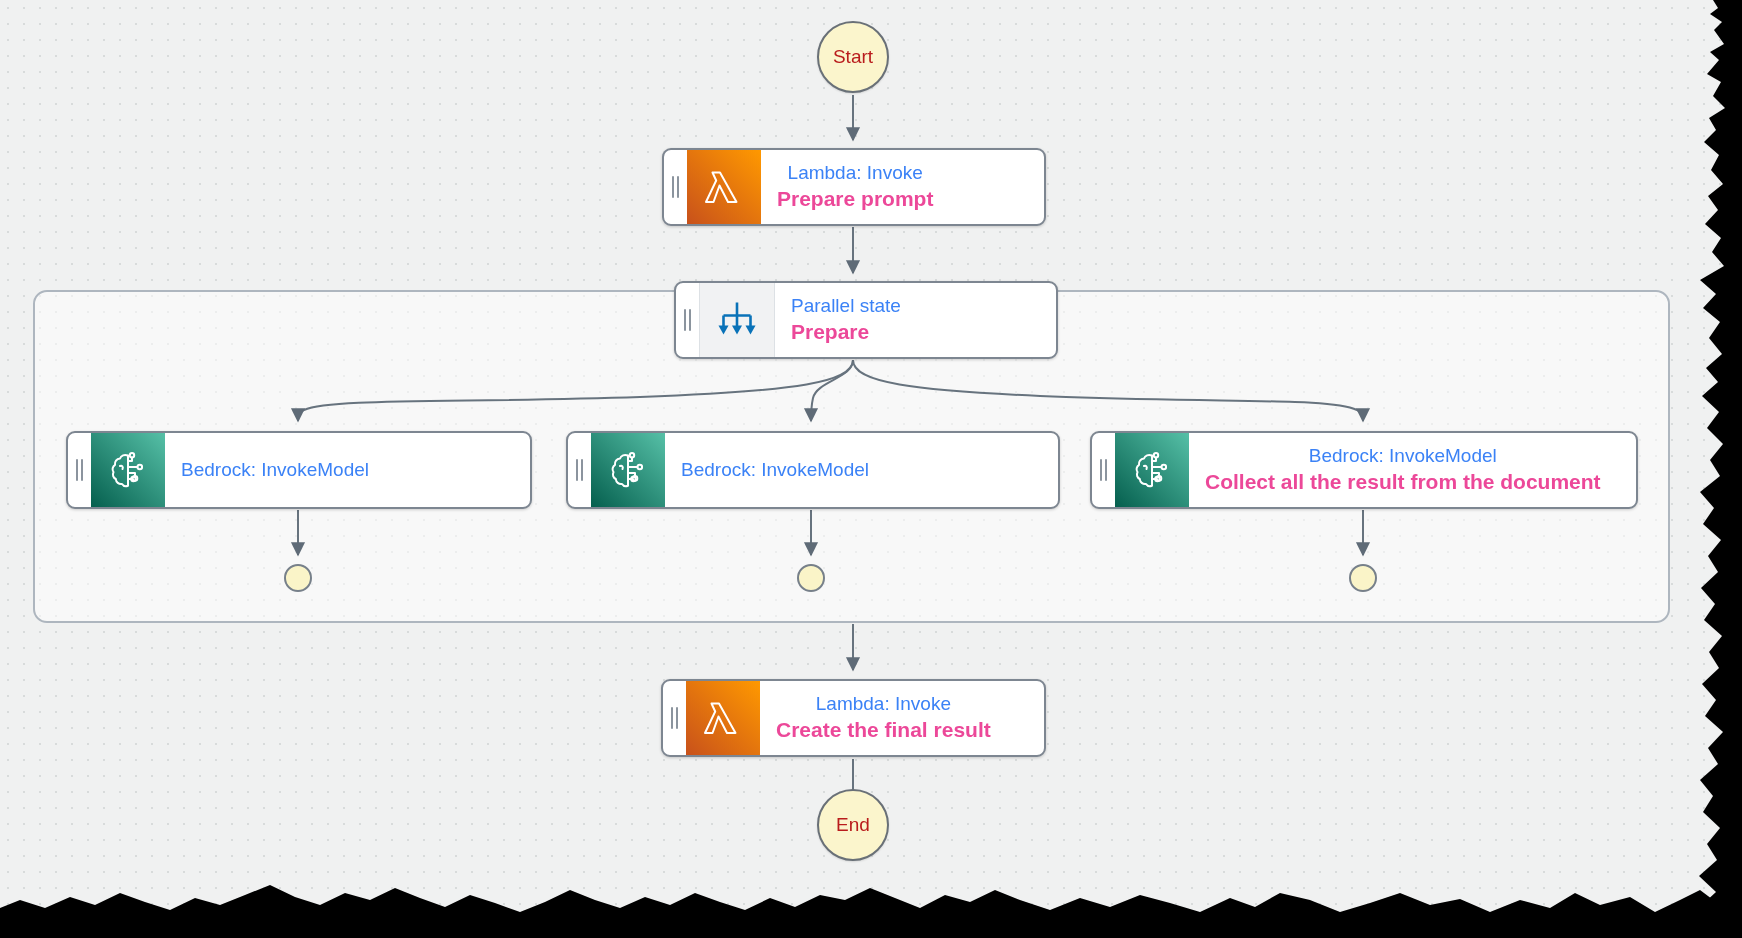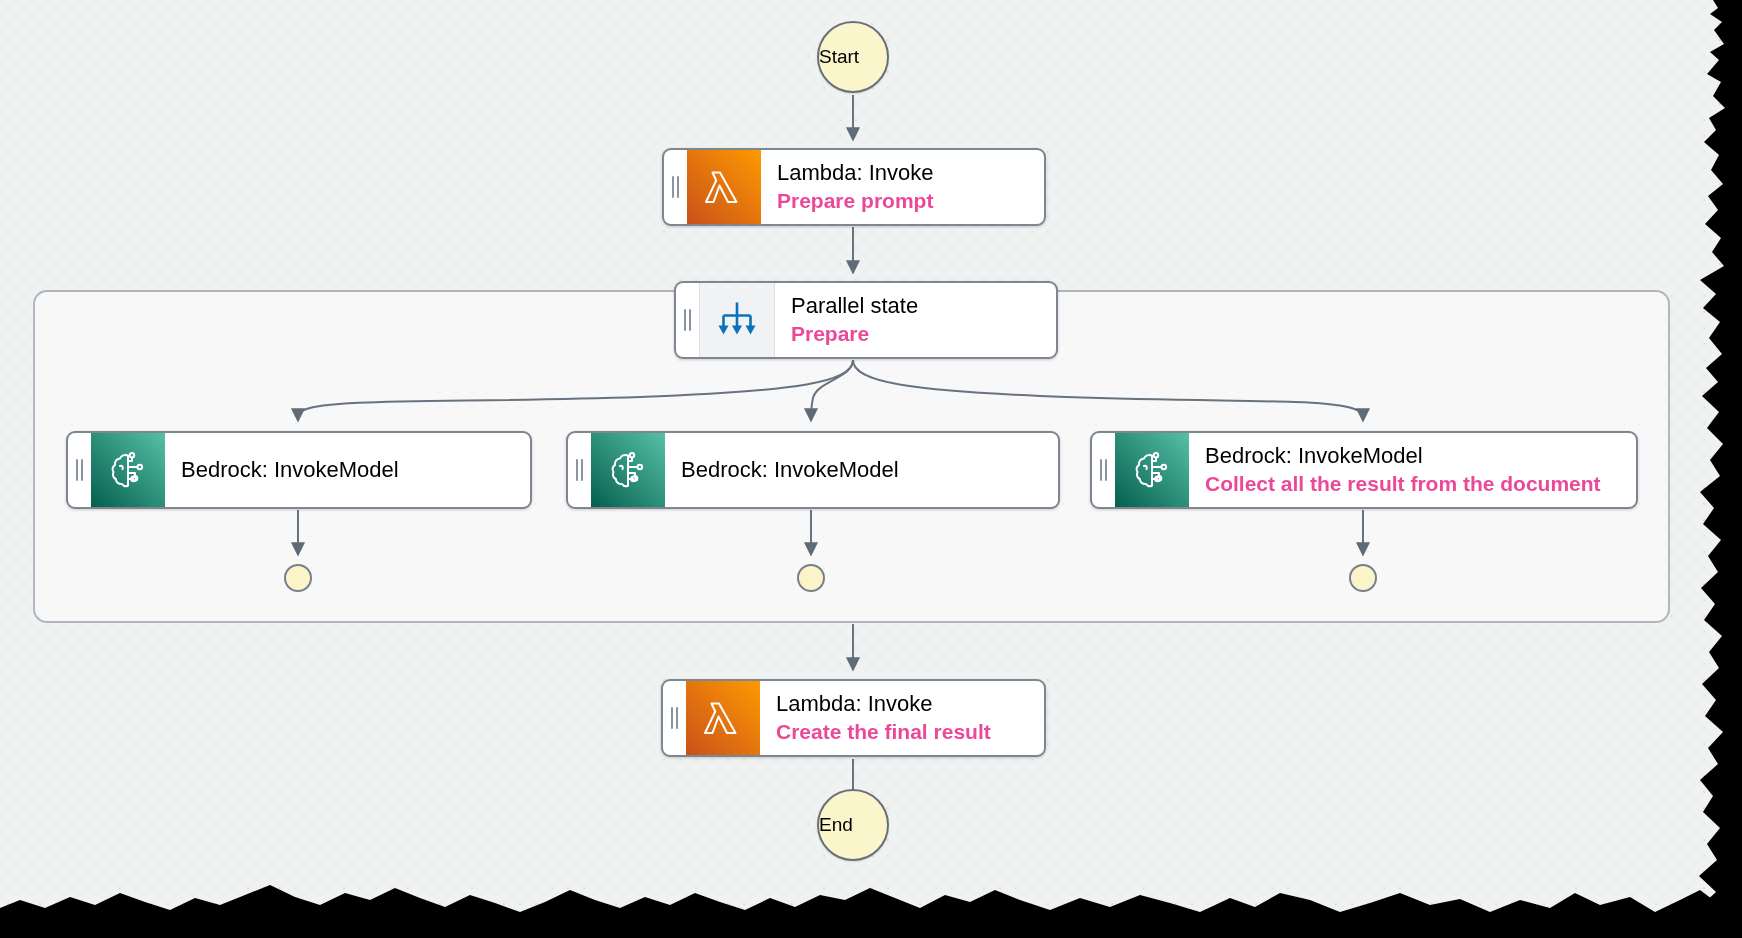--- a/index.html
+++ b/index.html
@@ -26,28 +26,28 @@
     display:flex;align-items:stretch;overflow:hidden;
     box-shadow:0 1px 3px rgba(0,0,0,0.18);
   }
   .handle{flex:0 0 23px;display:flex;align-items:center;justify-content:center;gap:3px;cursor:grab;}
   .handle i{display:block;width:2px;height:22px;background:#8B949E;border-radius:1px;}
   .nicon{flex:0 0 74px;display:flex;align-items:center;justify-content:center;}
   .nicon.lambda{background:linear-gradient(45deg,#C8511B,#FF9900);}
   .nicon.bedrock{background:linear-gradient(45deg,#055F4E,#56C0A7);}
   .nicon.parallel{background:#F1F2F3;border-left:1px solid #DDE1E5;border-right:1px solid #DDE1E5;}
   .texts{display:flex;flex-direction:column;justify-content:center;padding-left:16px;padding-right:14px;gap:3px;white-space:nowrap;}
-  .service{font-size:22px;color:#000000;line-height:1.1;}
+  .service{font-size:19px;color:#3b82f6;line-height:1.1;text-align:center;}
   .title{font-size:21px;font-weight:700;color:#ec4899;line-height:1.15;}
   
   .terminal{
     position:absolute;z-index:3;width:72px;height:72px;border-radius:50%;
     background:#FBF5CC;border:2px solid #697077;box-sizing:border-box;
-    display:flex;align-items:center;
-    font-size:19px;color:#000000;box-shadow:0 1px 2px rgba(0,0,0,0.12);
+    display:flex;align-items:center;justify-content:center;
+    font-size:19px;color:#b91c1c;box-shadow:0 1px 2px rgba(0,0,0,0.12);
   }
   .mini-dot{
     position:absolute;z-index:3;width:28px;height:28px;border-radius:50%;
     background:#FAF4C8;border:2px solid #77808A;box-sizing:border-box;
   }
   
   svg.torn{position:absolute;left:0;top:0;z-index:10;pointer-events:none;}
 </style>
 </head>
 <body>

